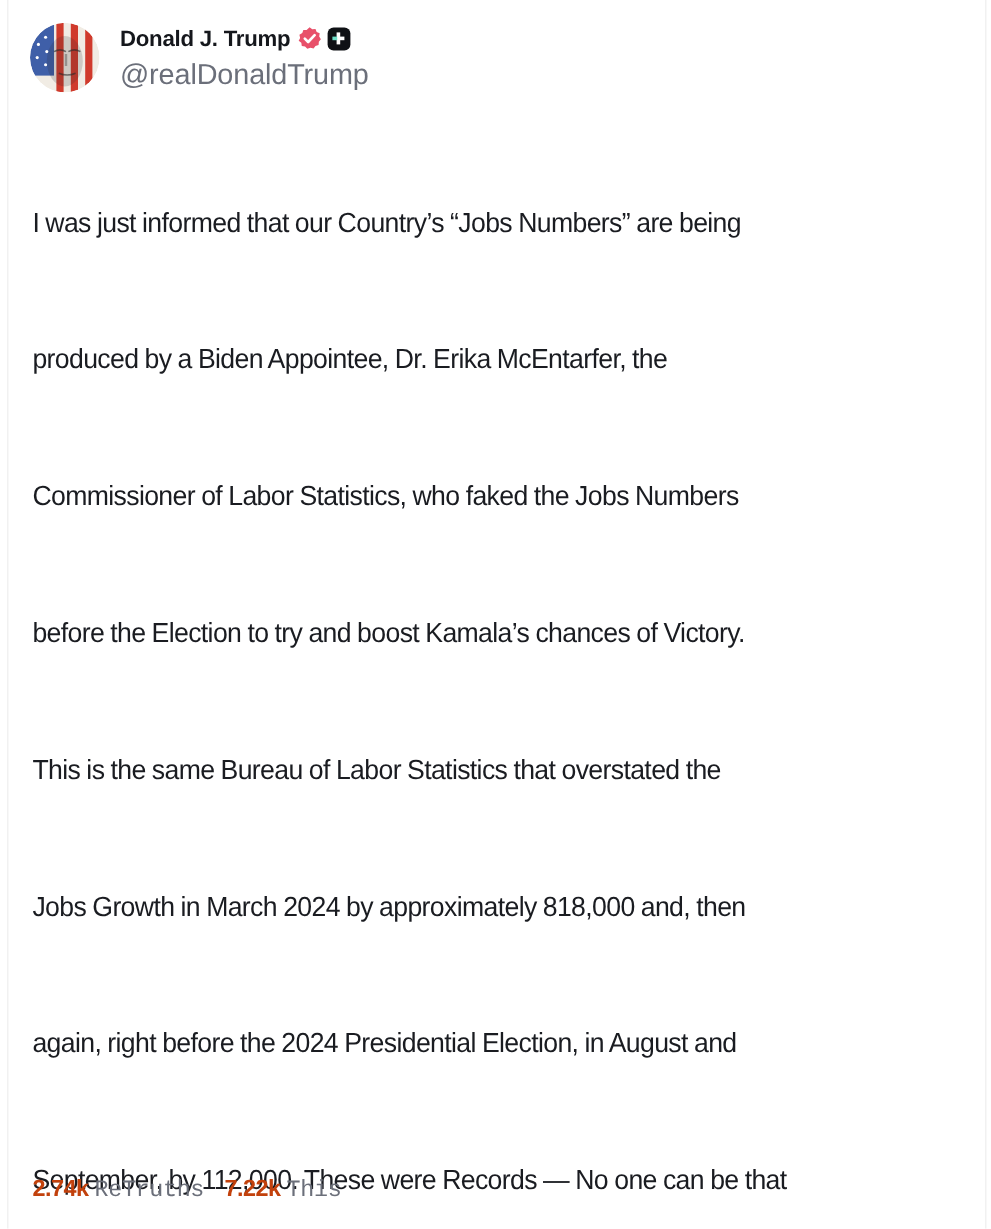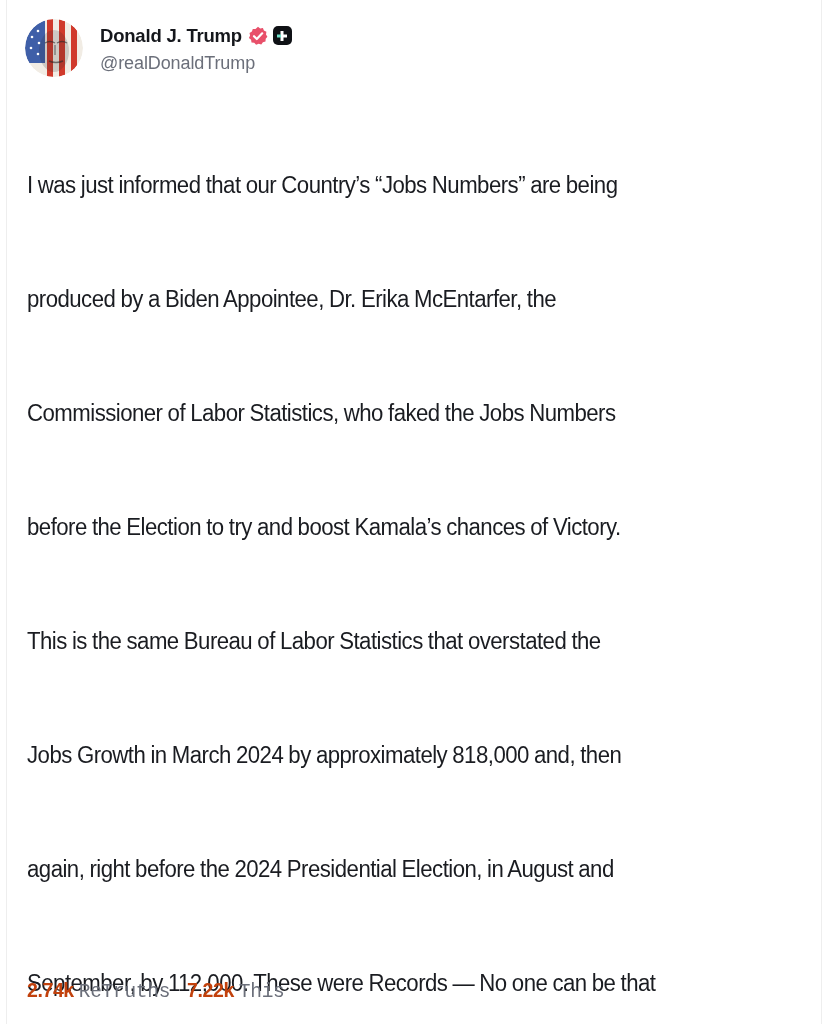--- a/index.html
+++ b/index.html
@@ -5,21 +5,21 @@
   html, body { margin:0; padding:0; background:#ffffff; }
   body { width:826px; height:1024px; overflow:hidden; position:relative; font-family:"Liberation Sans", sans-serif; color:#15171c; }
   .card { position:absolute; left:6px; top:0; width:814px; height:1024px; background:#fff; border-left:1px solid #eeeeee; border-right:1px solid #eeeeee; }
   .header { position:absolute; left:18px; top:18px; height:60px; display:flex; align-items:center; }
   .avatar { width:58px; height:58px; border-radius:50%; overflow:hidden; flex:none; }
   .who { margin-left:17px; display:flex; flex-direction:column; }
   .name-row { display:flex; align-items:center; height:26px; }
   .name { font-weight:bold; font-size:18.5px; letter-spacing:-0.2px; color:#15171c; }
   .badge-verified { margin-left:6px; width:20px; height:20px; }
   .badge-plus { margin-left:5px; width:19px; height:19px; border-radius:5px; background:#0f1115; display:flex; align-items:center; justify-content:center; }
-  .handle { font-size:18px; color:#6b6f7a; margin-top:4px; letter-spacing:-0.1px; }
+  .handle { font-size:24px; color:#6b6f7a; margin-top:4px; letter-spacing:-0.1px; }
   .body-text { position:absolute; left:20px; top:90px; width:790px; font-size:23px; line-height:38px; color:#1a1c21; letter-spacing:-0.55px; word-spacing:-0.5px; transform:scaleX(0.965); transform-origin:left top; white-space:pre-wrap; }
   .line { display:block; white-space:nowrap; }
   .footer { position:absolute; left:20px; top:976px; width:777px; height:30px; display:flex; align-items:center; font-size:19.5px; }
   .stat-num { font-weight:bold; color:#c2410c; letter-spacing:-0.4px; }
   .stat-label { color:#6b6f7a; margin-left:5px; letter-spacing:-0.3px;font-family:Liberation Mono, monospace; }
   .stat { display:flex; align-items:baseline; margin-right:17px; }
   .timestamp { margin-left:auto; color:#6b6f7a; letter-spacing:-0.3px; }
 </style>
 </head>
 <body>

